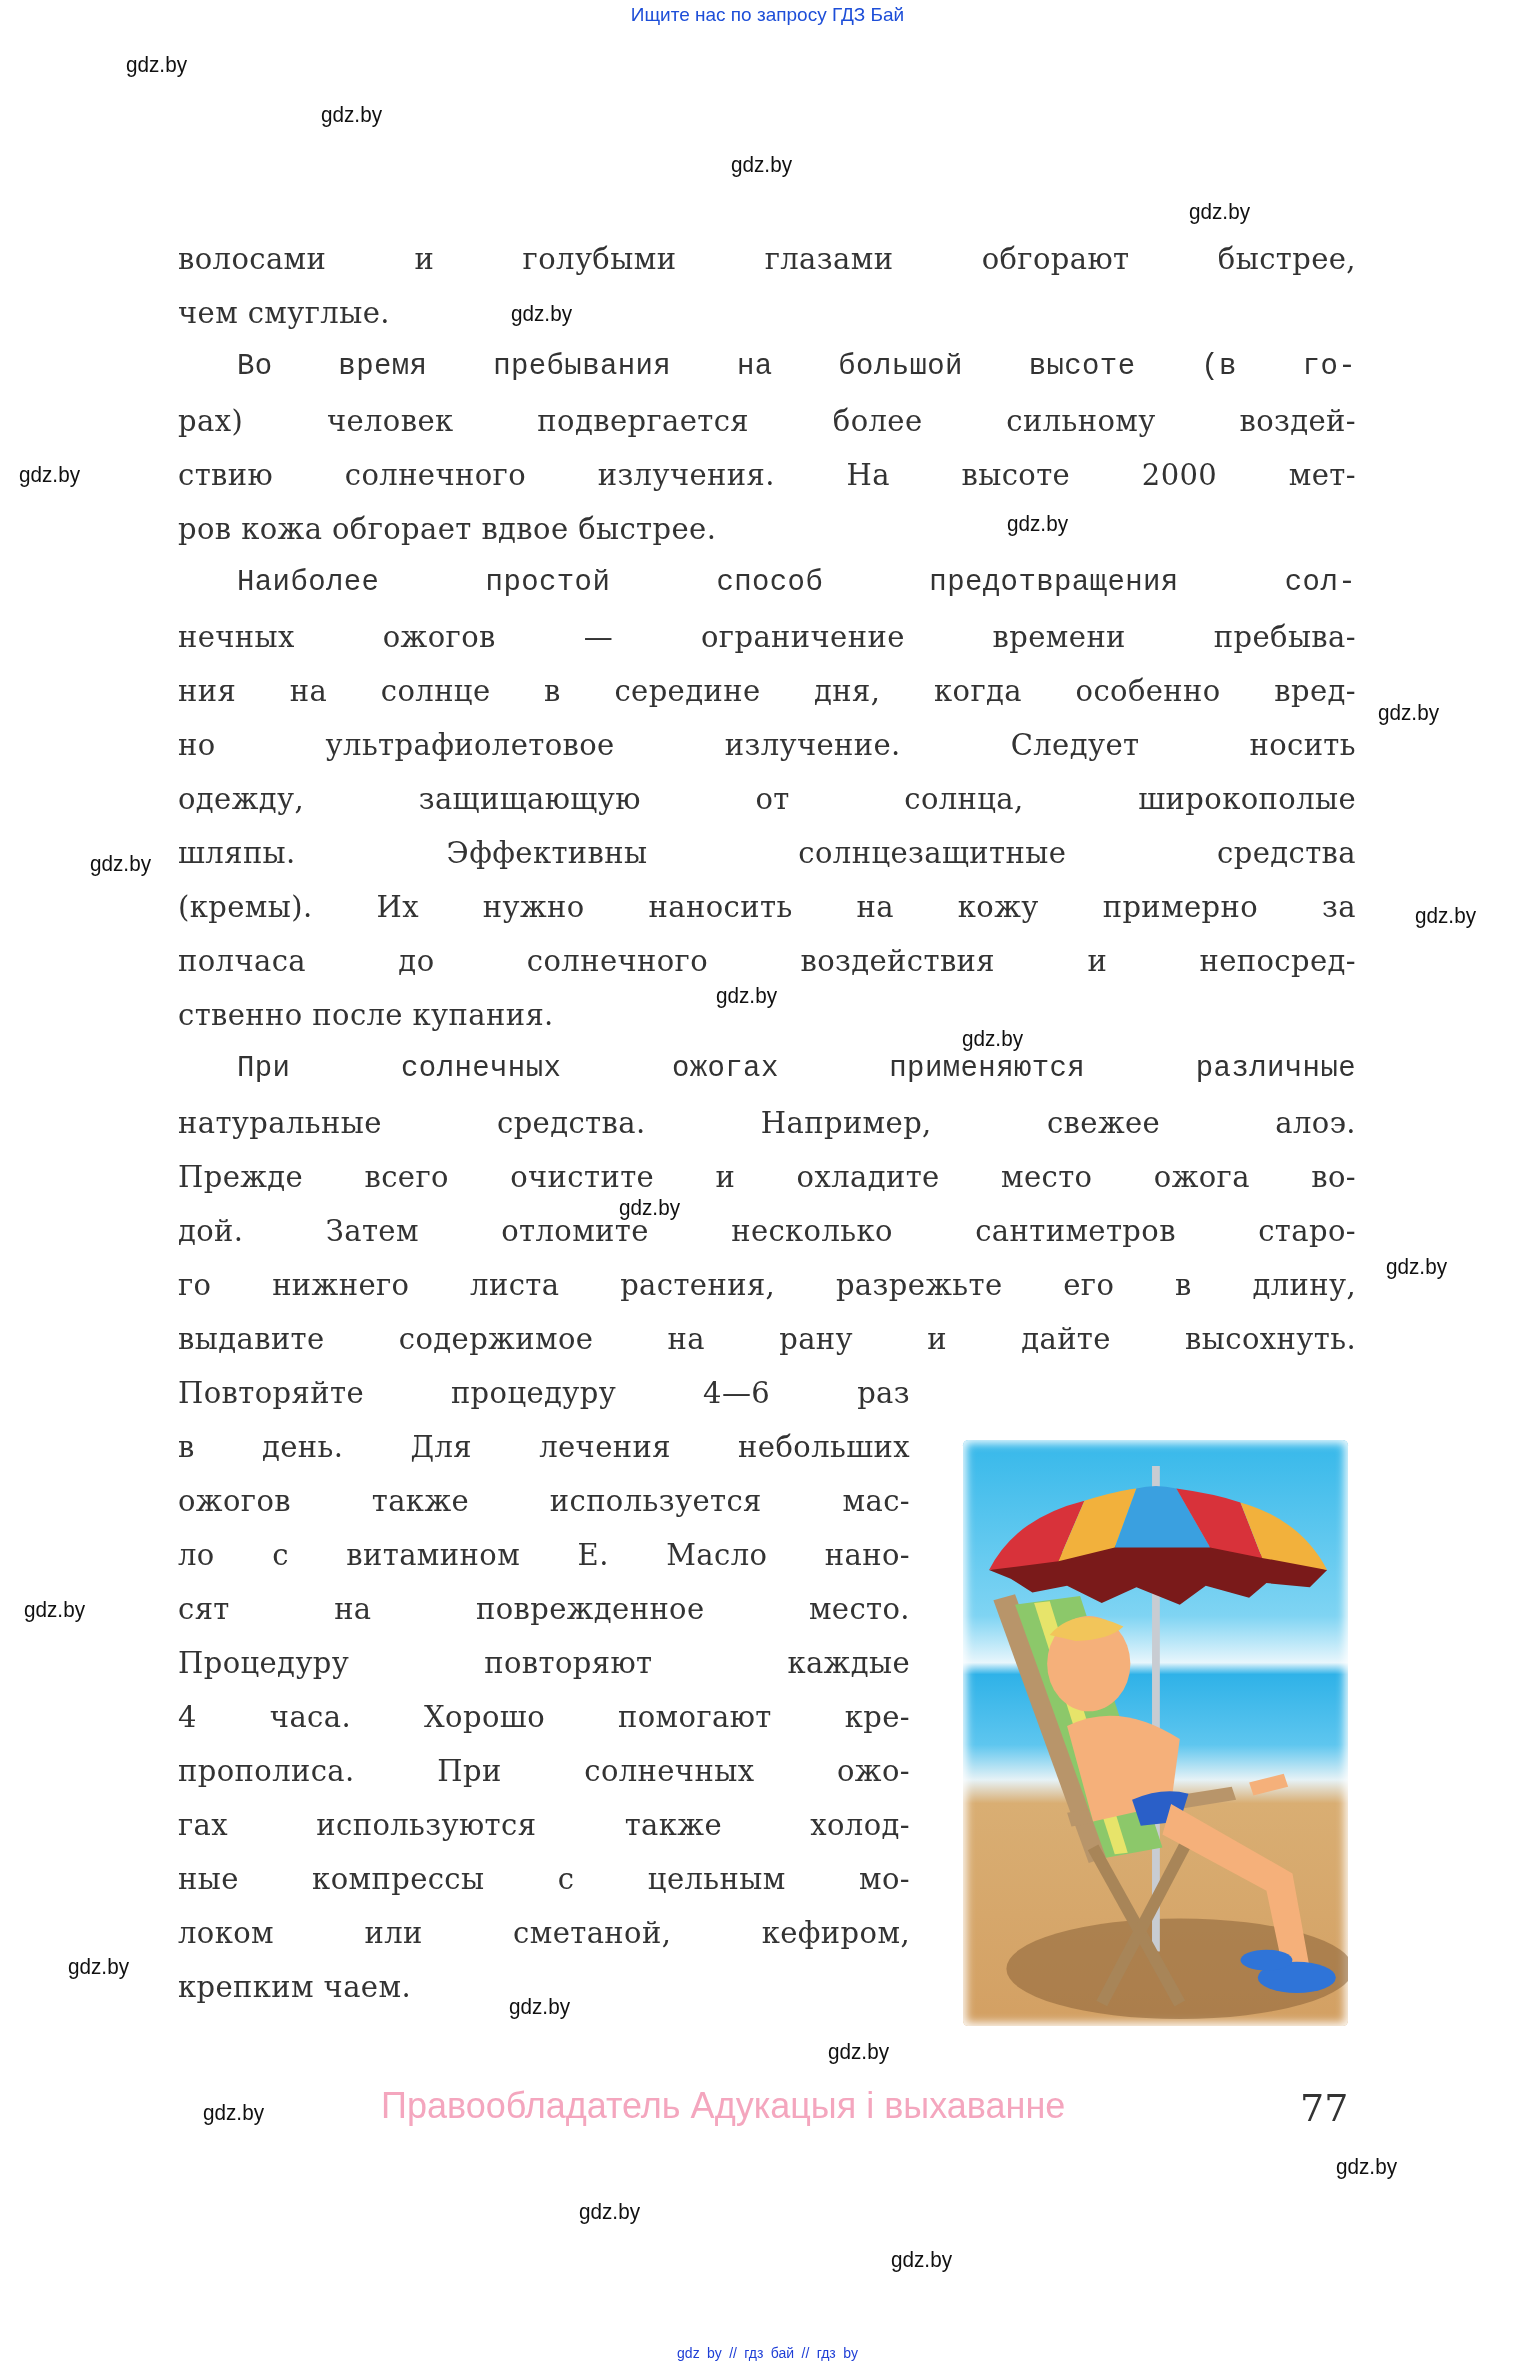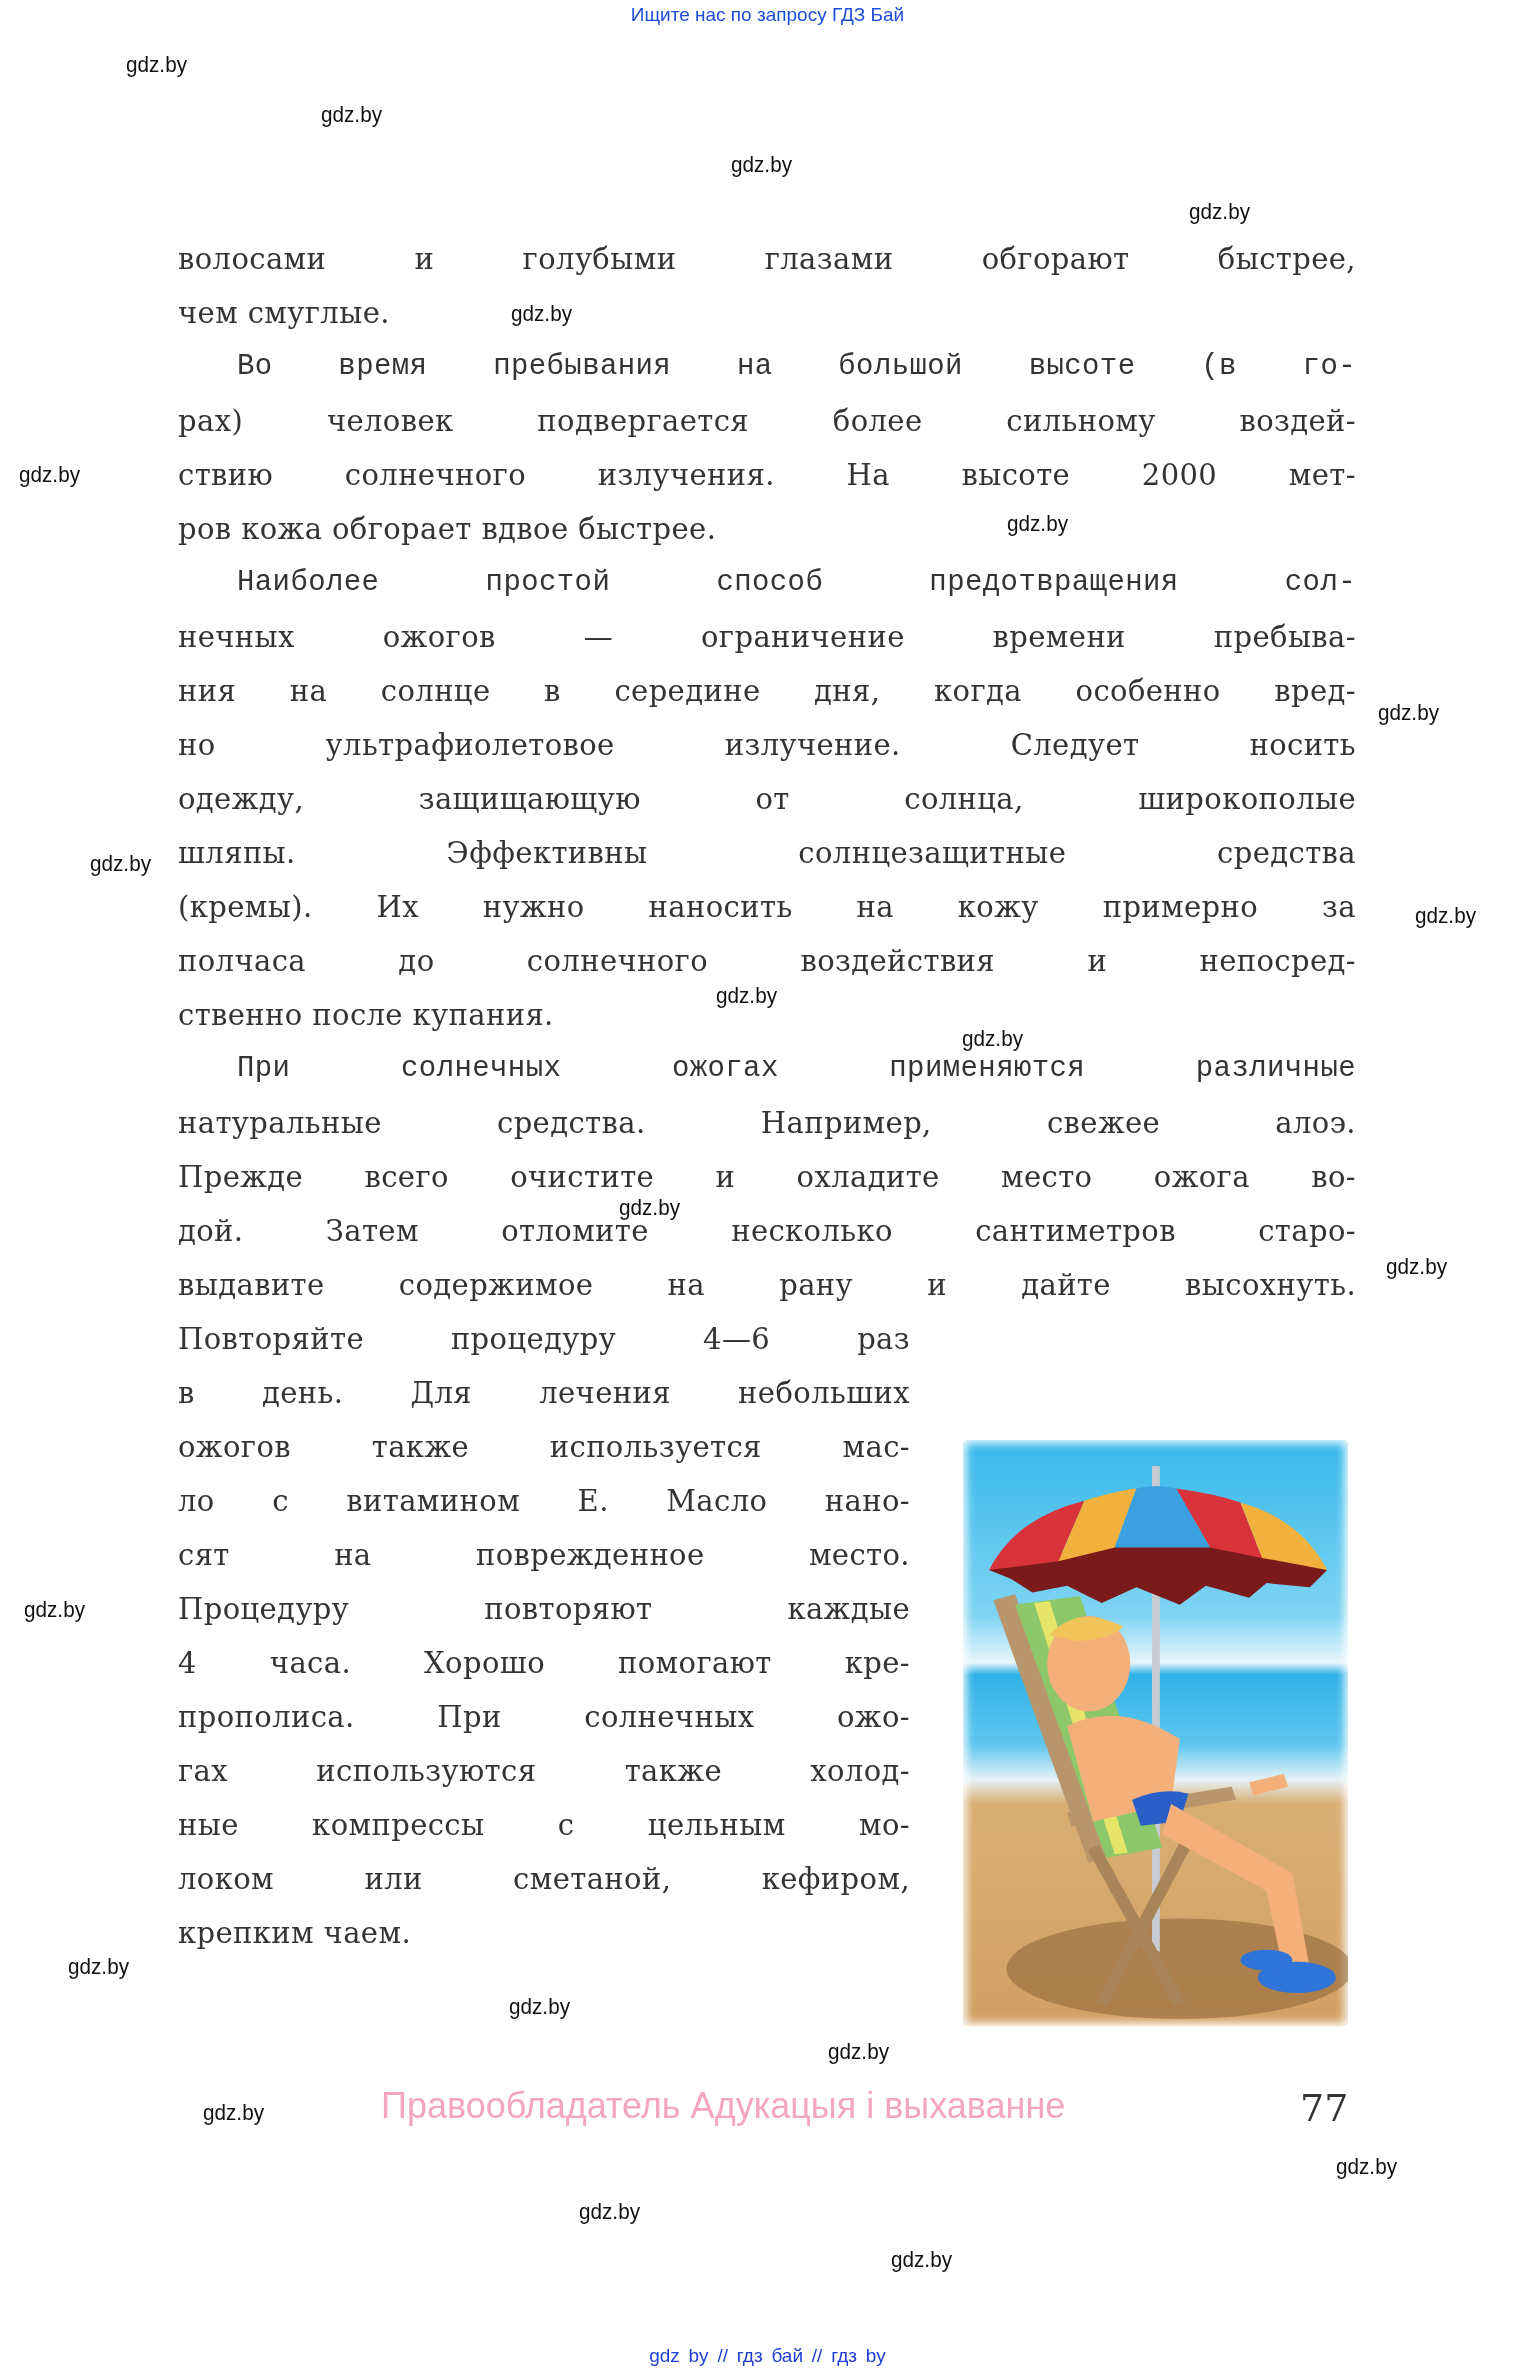--- a/index.html
+++ b/index.html
@@ -38,21 +38,21 @@
       position: absolute; left: 381px; top: 2085px;
       font-family: "Liberation Sans", sans-serif; font-size: 36px; color: #f4a6be;
       white-space: nowrap;
     }
     .page-number {
       position: absolute; left: 1300px; top: 2086px;
       font-family: "DejaVu Serif", serif; font-size: 38px; color: #333333;
     }
     .footer {
       position: absolute; top: 2345px; left: 0; width: 1535px; text-align: center;
-      font-family: "Liberation Sans", sans-serif; font-size: 19px; color: #1f3fd6;
+      font-family: "Liberation Sans", sans-serif; font-size: 14px; color: #1f3fd6;
       word-spacing: 3.5px;
     }
   </style>
 </head>
 <body>
 
 <div class="top-banner">Ищите нас по запросу ГДЗ Бай</div>
 
 <div id="wm-layer">
     <span class="wm" style="left: 126px; top: 54px;">gdz.by</span>
@@ -98,20 +98,21 @@
   <span class="line">одежду, защищающую от солнца, широкополые</span>
   <span class="line">шляпы. Эффективны солнцезащитные средства</span>
   <span class="line">(кремы). Их нужно наносить на кожу примерно за</span>
   <span class="line">полчаса до солнечного воздействия и непосред-</span>
   <span class="line last">ственно после купания.</span>
 
   <span class="line indent">При солнечных ожогах применяются различные</span>
   <span class="line">натуральные средства. Например, свежее алоэ.</span>
   <span class="line">Прежде всего очистите и охладите место ожога во-</span>
   <span class="line">дой. Затем отломите несколько сантиметров старо-</span>
+  <span class="line">го нижнего листа растения, разрежьте его в длину,</span>
   <span class="line">выдавите содержимое на рану и дайте высохнуть.</span>
 
   <span class="line narrow">Повторяйте процедуру 4—6 раз</span>
   <span class="line narrow">в день. Для лечения небольших</span>
   <span class="line narrow">ожогов также используется мас-</span>
   <span class="line narrow">ло с витамином Е. Масло нано-</span>
   <span class="line narrow">сят на поврежденное место.</span>
   <span class="line narrow">Процедуру повторяют каждые</span>
   <span class="line narrow">4 часа. Хорошо помогают кре-</span>
   <span class="line narrow">прополиса. При солнечных ожо-</span>

